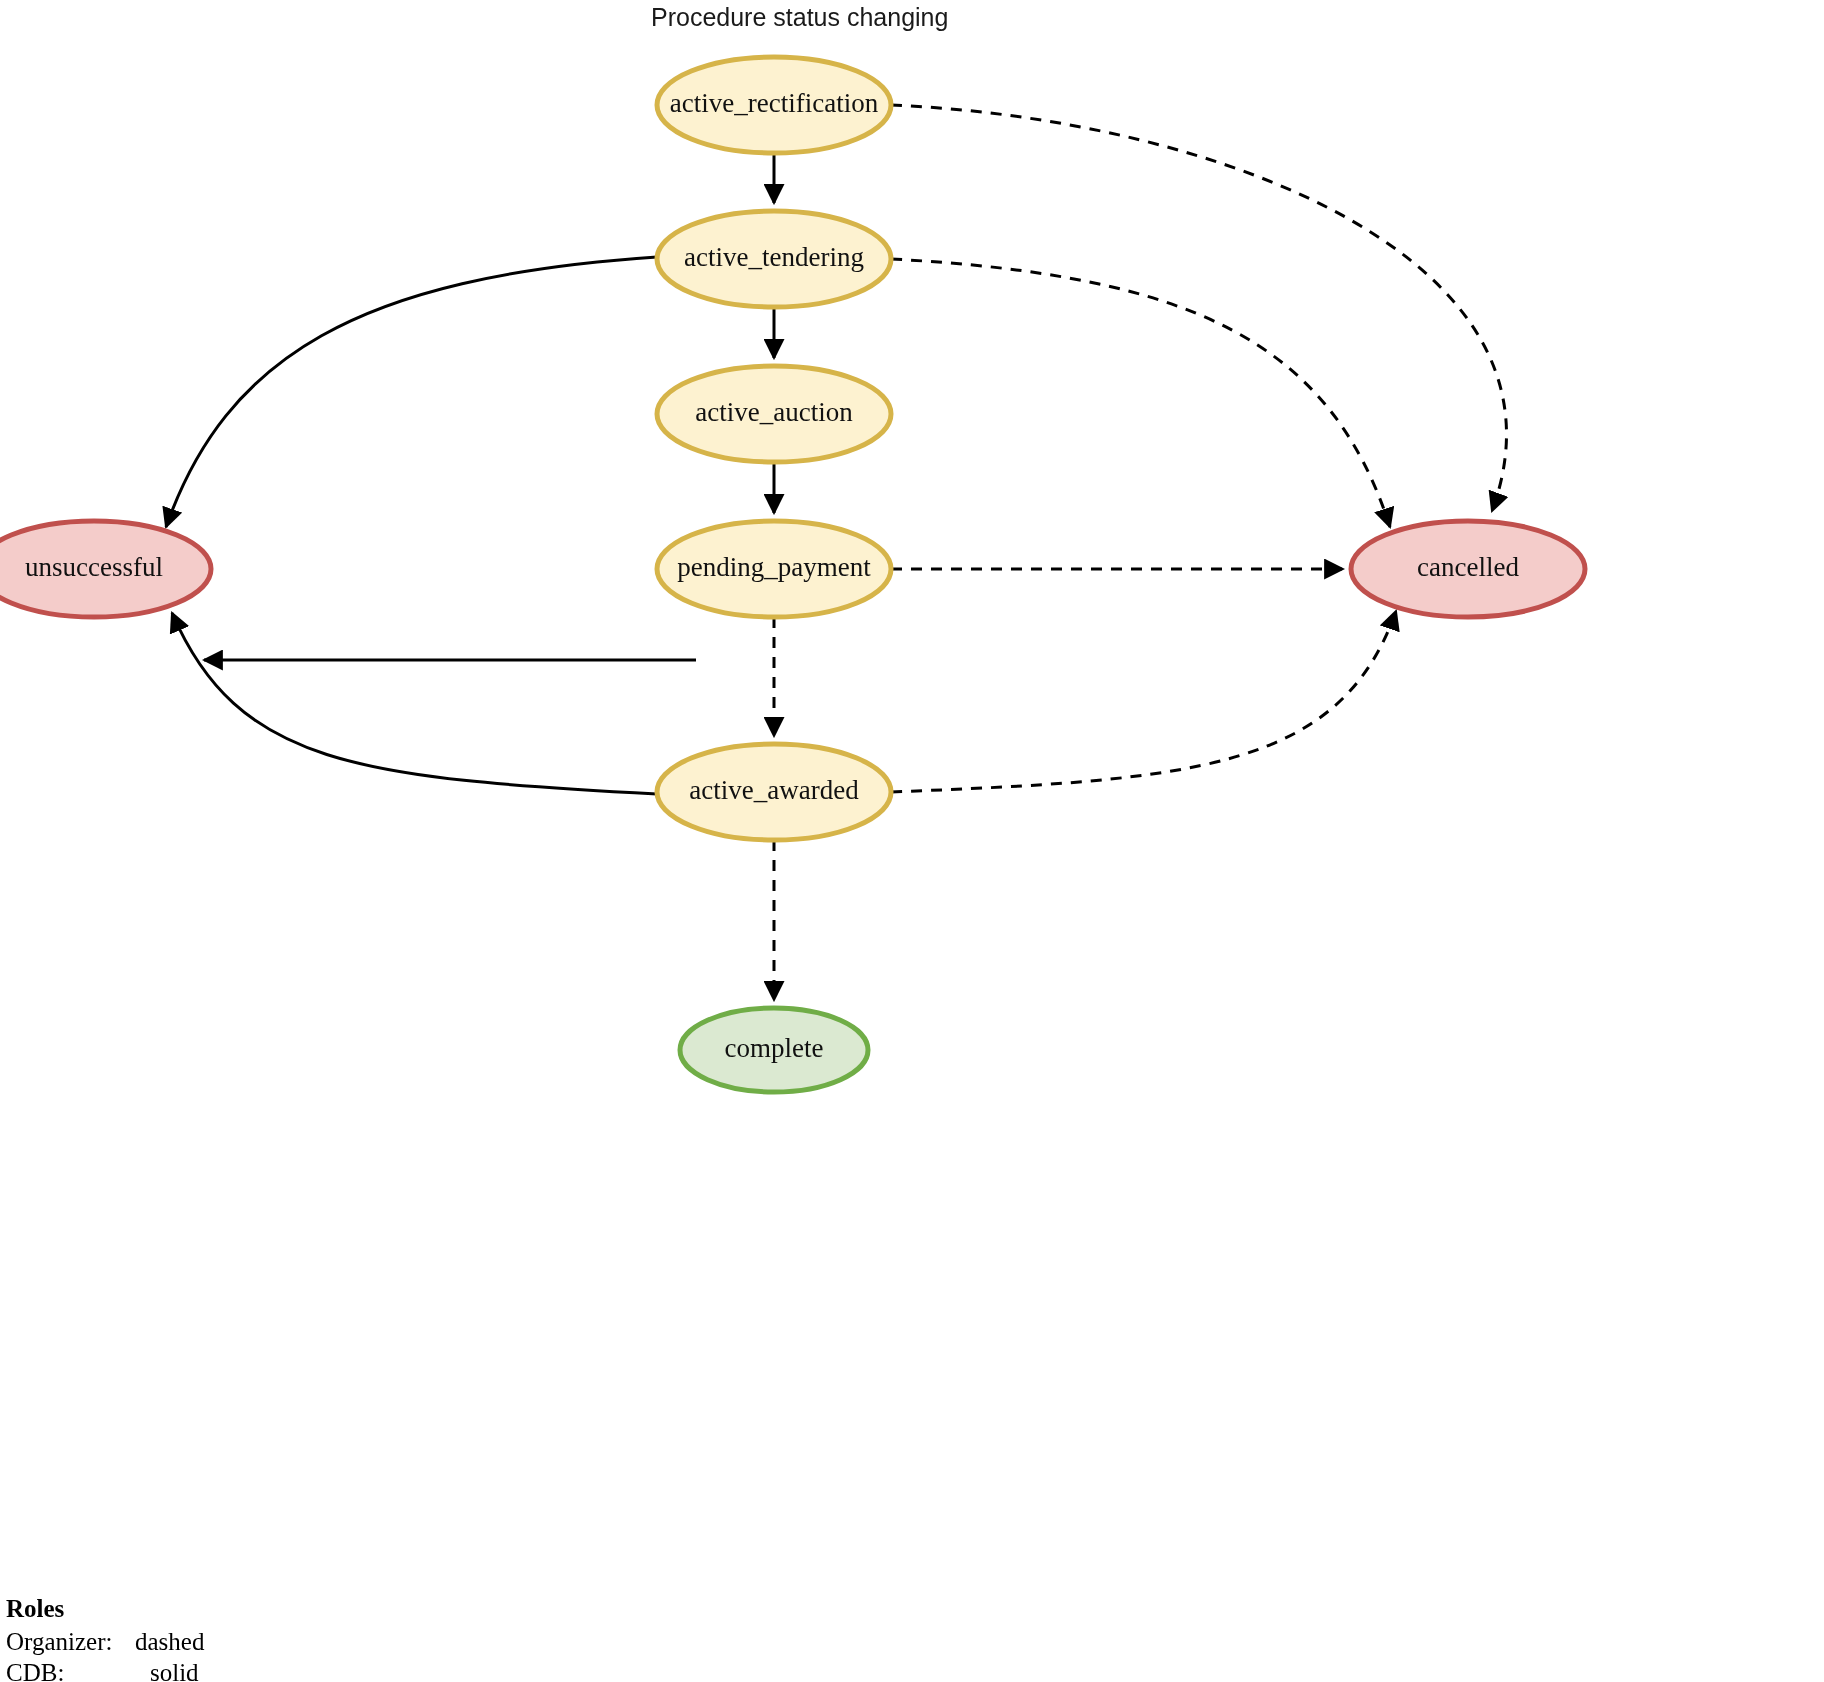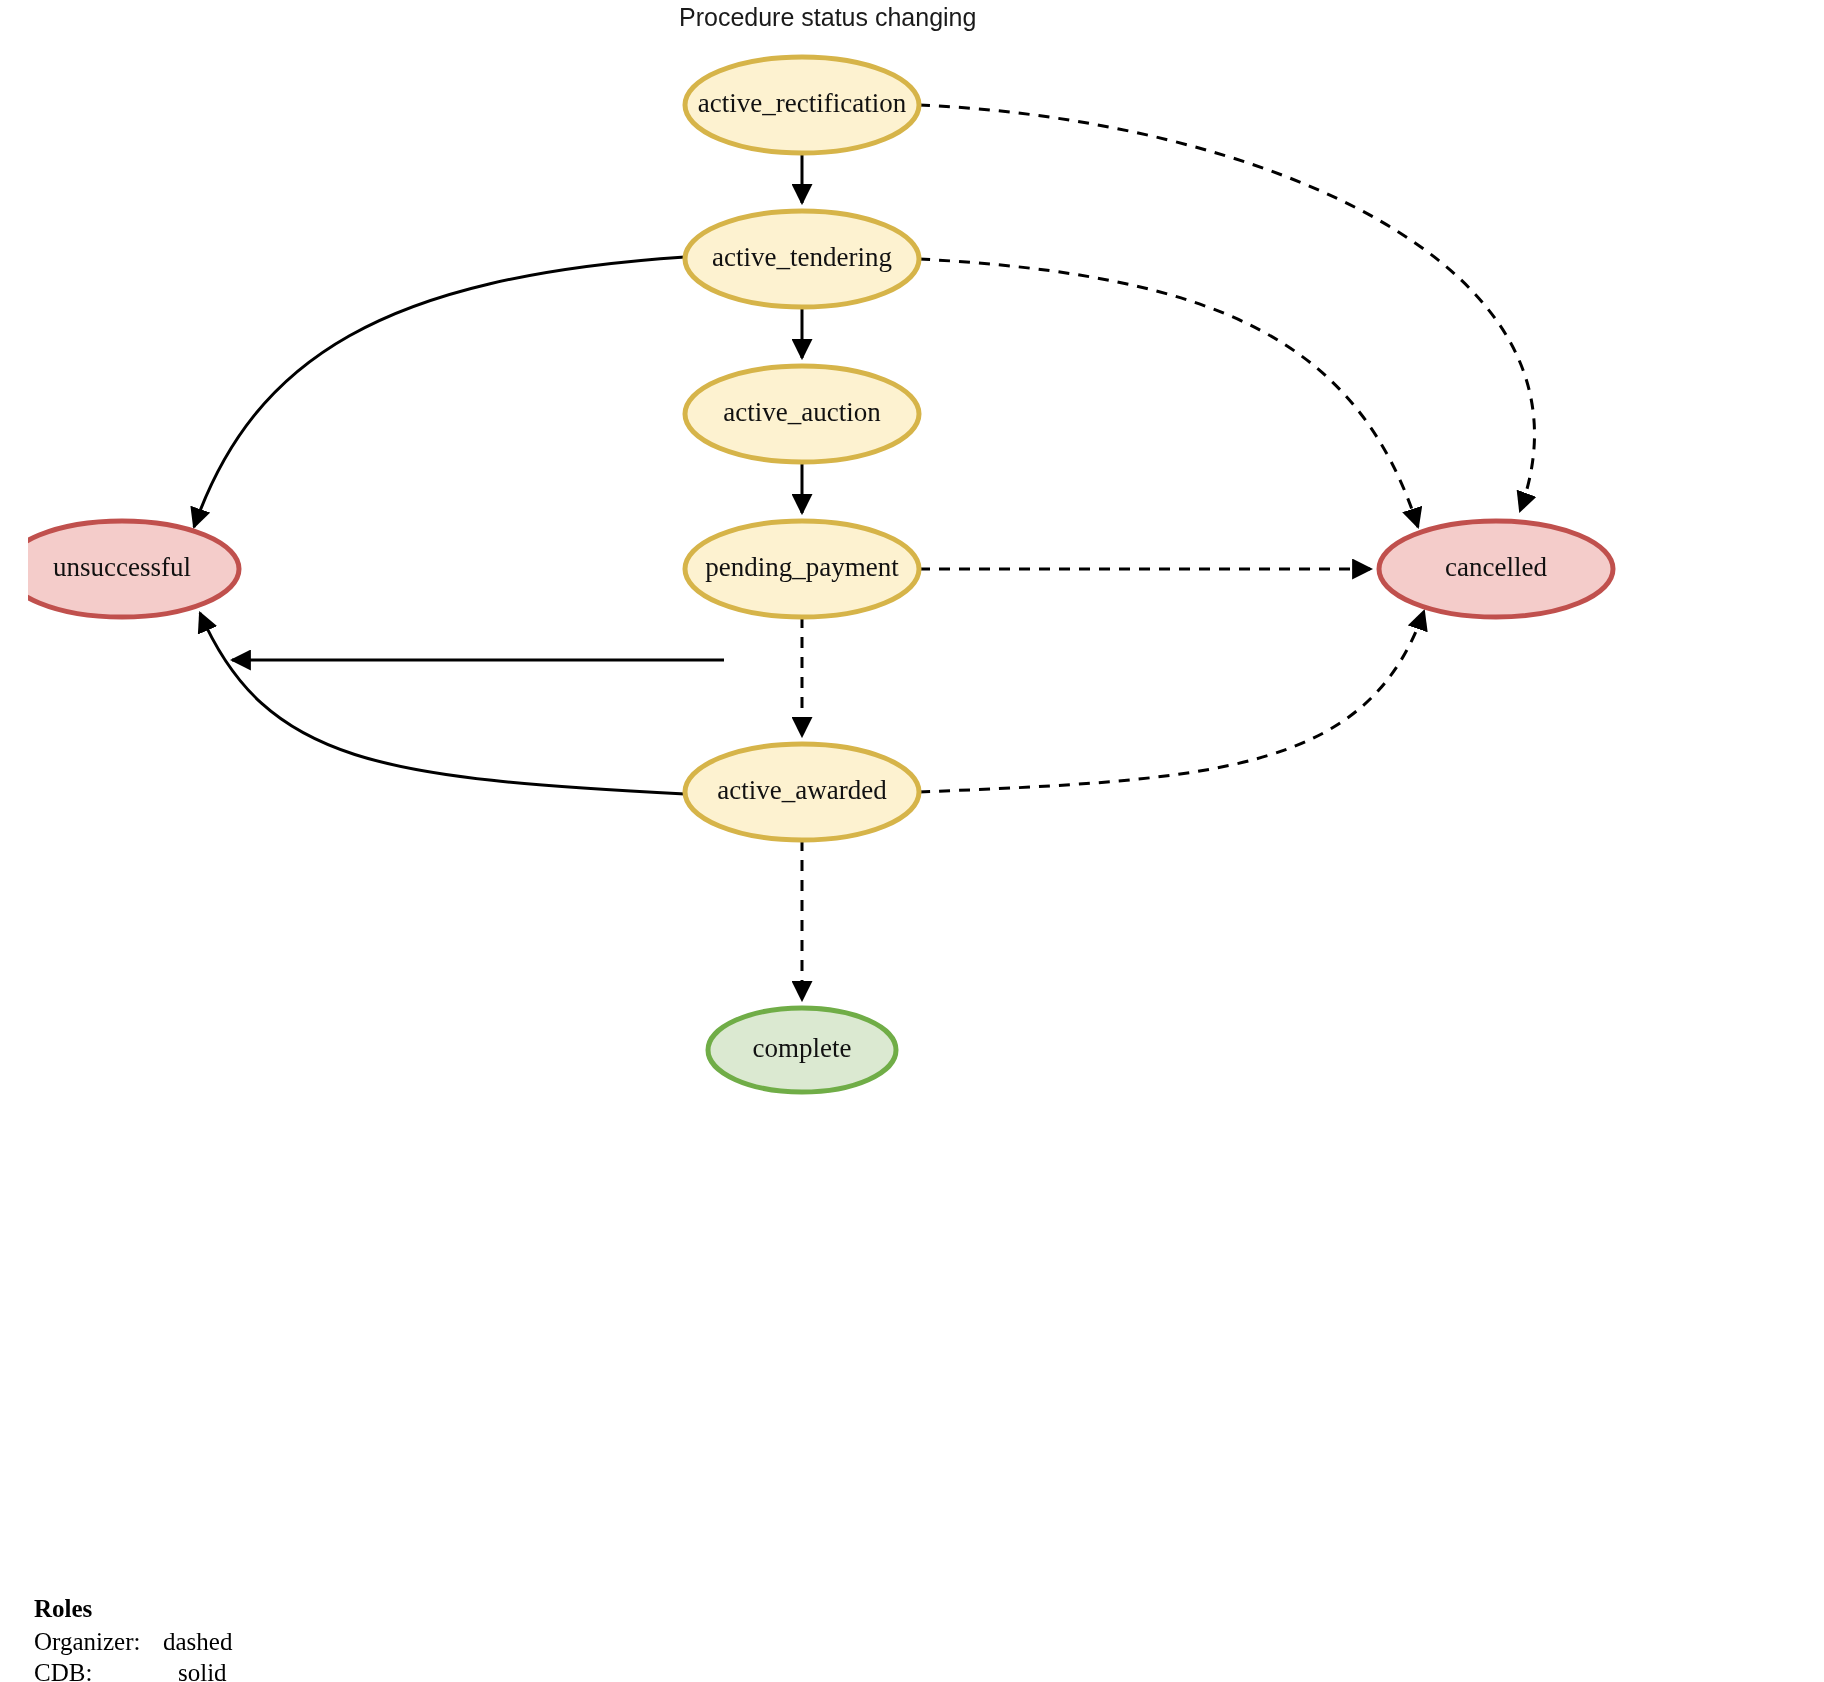--- a/index.html
+++ b/index.html
@@ -13,21 +13,20 @@
     position: relative;
     font-family: "Liberation Serif", "DejaVu Serif", serif;
     overflow: hidden;
   }
   #diagram-root {
     position: absolute;
     top: 0;
     left: 0;
     width: 1528px;
     height: 1682px;
-    padding-left: 28px;
   }
   .chart-title {
     font-family: "Liberation Sans", "DejaVu Sans", sans-serif;
     font-size: 25px;
     fill: #1a1a1a;
   }
   .node-label {
     font-family: "Liberation Serif", "DejaVu Serif", serif;
     font-size: 27px;
     fill: #111111;

